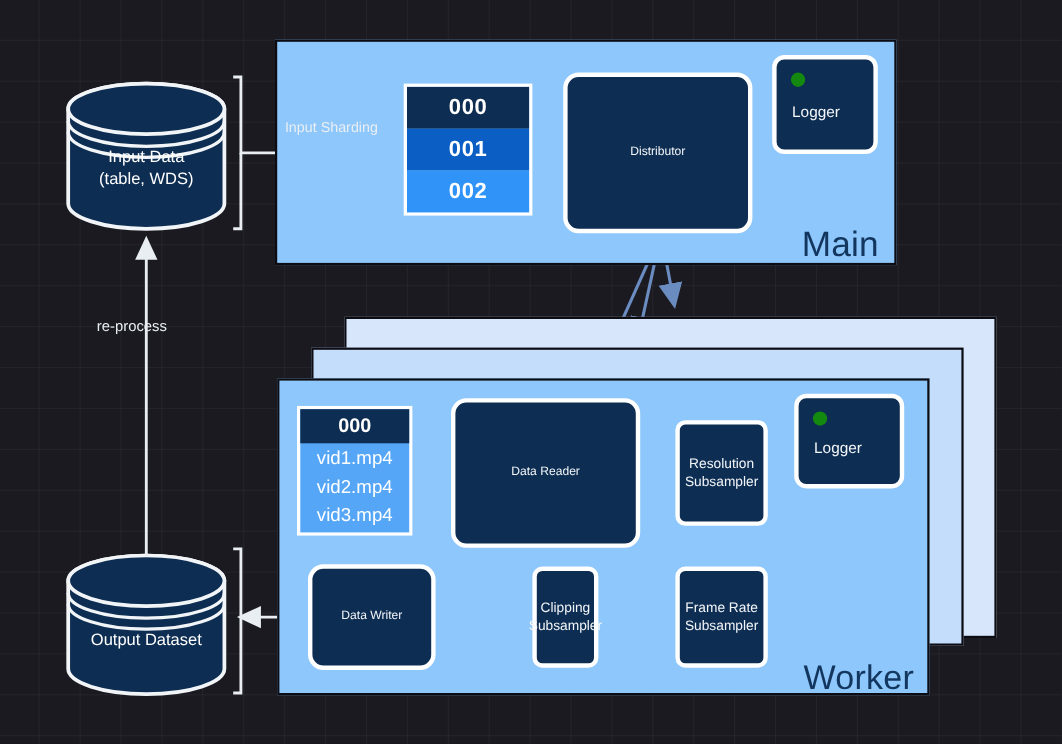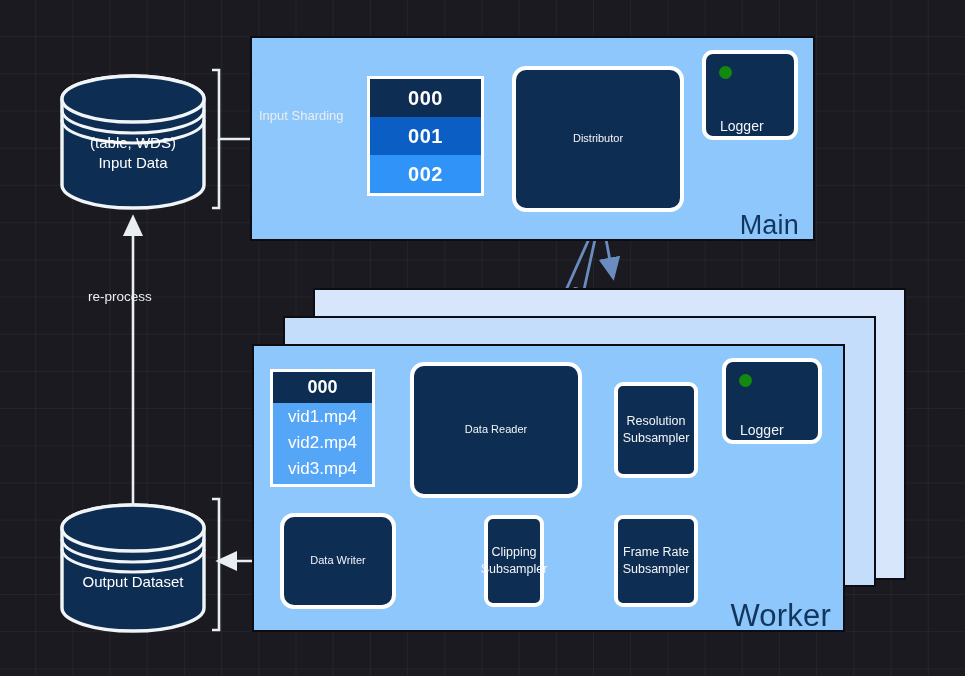--- a/index.html
+++ b/index.html
@@ -21,21 +21,21 @@
   }
   #svg-layer{position:absolute;left:0;top:0;width:965px;height:676px;pointer-events:none;}
   .panel{position:absolute;box-sizing:border-box;}
   
   #main-panel{
     left:250px;top:36px;width:565px;height:205px;
     background:#8ec7fb;border:2px solid #0c0c12;
   }
   #main-title{
     position:absolute;right:14px;bottom:-2px;
-    font-size:27px;color:#12365e;letter-spacing:.2px;
+    font-size:32px;color:#12365e;letter-spacing:.2px;
   }
   
   #worker-back2{
     left:313px;top:288px;width:593px;height:292px;
     background:#d7e6fb;border:2px solid #0c0c12;
   }
   #worker-back1{
     left:283px;top:316px;width:593px;height:271px;
     background:#c3ddfb;border:2px solid #0c0c12;
   }
@@ -51,21 +51,21 @@
   .node{
     position:absolute;box-sizing:border-box;
     background:#0d2d52;border:4px solid #ffffff;border-radius:11px;
     color:#f2f5f8;display:flex;flex-direction:column;
     align-items:center;justify-content:center;text-align:center;
     line-height:1.38;
   }
   .node.big{font-size:11px;border-radius:14px;}
   .node.small{font-size:12.5px;border-radius:9px;}
   
-  .logger{align-items:flex-start;justify-content:flex-end;padding-left:14px;}
+  .logger{align-items:flex-start;justify-content:center;padding-left:14px;}
   .logger .dot{
     width:13px;height:13px;border-radius:50%;
     background:#14890f;position:absolute;left:13px;top:12px;
   }
   .logger .lbl{font-size:14px;margin-top:14px;}
   
   #shard-stack{
     position:absolute;left:367px;top:76px;width:117px;height:120px;
     border:3px solid #ffffff;box-sizing:border-box;
     display:flex;flex-direction:column;
@@ -146,22 +146,22 @@
   <path d="M480,561 L386,561" fill="none" stroke="#e9eef2" stroke-width="2.6" marker-end="url(#ah)"></path>
 
   <path d="M278,561 L219,561" fill="none" stroke="#e9eef2" stroke-width="2.6" marker-end="url(#ah)"></path>
   <path d="M219,561 L219,499 L212,499" fill="none" stroke="#e9eef2" stroke-width="2.6"></path>
   <path d="M219,561 L219,630 L212,630" fill="none" stroke="#e9eef2" stroke-width="2.6"></path>
 
   <path d="M133,506 L133,218" fill="none" stroke="#e9eef2" stroke-width="2.6" marker-end="url(#ah)"></path>
 </svg>
 
 <div class="db-text" style="left:63px;top:133px;">
+  <div>Input Data</div>
   <div>(table, WDS)</div>
-  <div>Input Data</div>
 </div>
 <div class="db-text" style="left:63px;top:572px;">
   <div>Output Dataset</div>
 </div>
 
 <div class="edge-label" id="label-reprocess">re-process</div>
 
 <div class="panel" id="main-panel">
   <div id="main-title">Main</div>
 </div>

